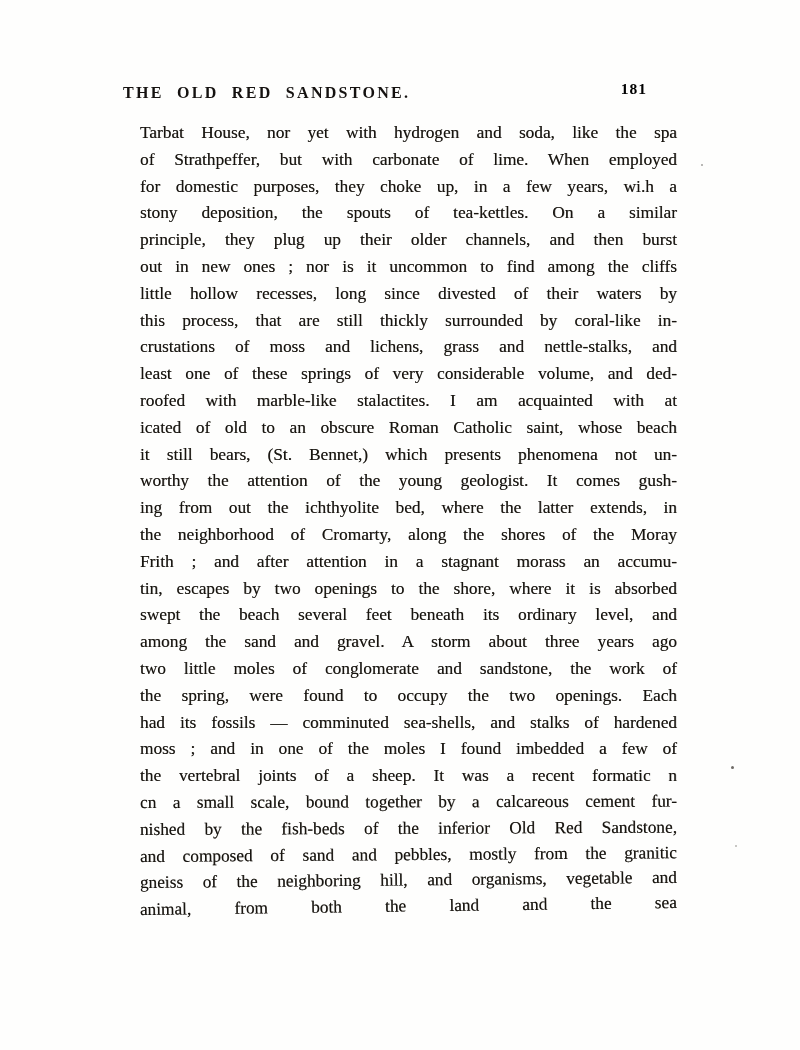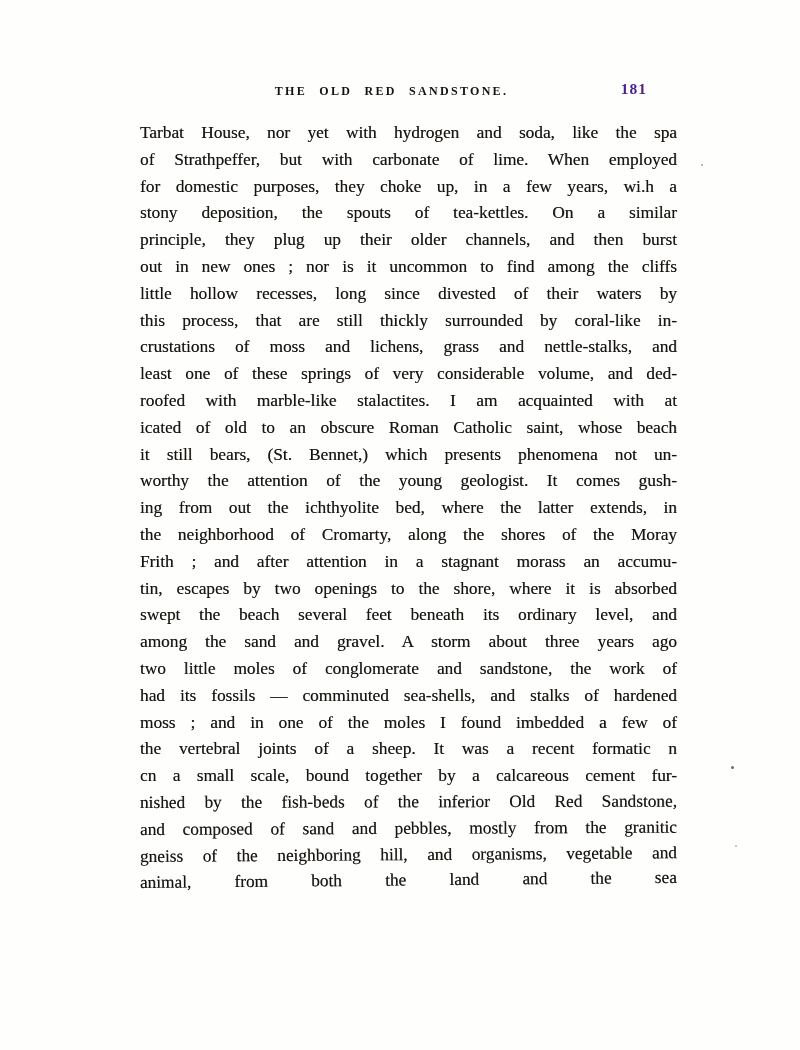--- a/index.html
+++ b/index.html
@@ -14,36 +14,35 @@
   }
   .header {
     position: absolute;
     top: 84px;
     left: 140px;
     width: 537px;
     height: 20px;
   }
   .running-title {
     display: block;
-    text-align: center;
     transform: translateX(-17px);
-    font-size: 12px;
+    font-size: 16px;
     font-weight: 700;
     letter-spacing: 2.3px;
     word-spacing: 7px;
     color: #151210;
   }
   .page-number {
     position: absolute;
     top: -4px;
     right: 30px;
     font-size: 15.5px;
     font-weight: 700;
     letter-spacing: 1px;
-    color: #4c1d95;
+    color: #000000;
   }
   .textblock {
     position: absolute;
     top: 120px;
     left: 140px;
     width: 537px;
     font-size: 17.3px;
     line-height: 26.8px;
   }
   .line {
@@ -95,20 +94,21 @@
     <div class="line">icated of old to an obscure Roman Catholic saint, whose beach</div>
     <div class="line">it still bears, (St. Bennet,) which presents phenomena not un-</div>
     <div class="line">worthy the attention of the young geologist.  It comes gush-</div>
     <div class="line">ing from out the ichthyolite bed, where the latter extends, in</div>
     <div class="line">the neighborhood of Cromarty, along the shores of the Moray</div>
     <div class="line">Frith ;  and after attention in a stagnant morass an accumu-</div>
     <div class="line">tin, escapes by two openings to the shore, where it is absorbed</div>
     <div class="line">swept the beach several feet beneath its ordinary level, and</div>
     <div class="line">among the sand and gravel.  A storm about three years ago</div>
     <div class="line">two little moles of conglomerate and sandstone, the work of</div>
+    <div class="line">the spring, were found to occupy the two openings.  Each</div>
     <div class="line">had its fossils — comminuted sea-shells, and stalks of hardened</div>
     <div class="line">moss ; and in one of the moles I found imbedded a few of</div>
     <div class="line">the vertebral joints of a sheep.  It was a recent formatic n</div>
     <div class="line">cn a small scale, bound together by a calcareous cement fur-</div>
     <div class="line">nished by the fish-beds of the inferior Old Red Sandstone,</div>
     <div class="line">and composed of sand and pebbles, mostly from the granitic</div>
     <div class="line">gneiss of the neighboring hill, and organisms, vegetable and</div>
     <div class="line">animal, from both the land and the sea</div>
   </div>
 

